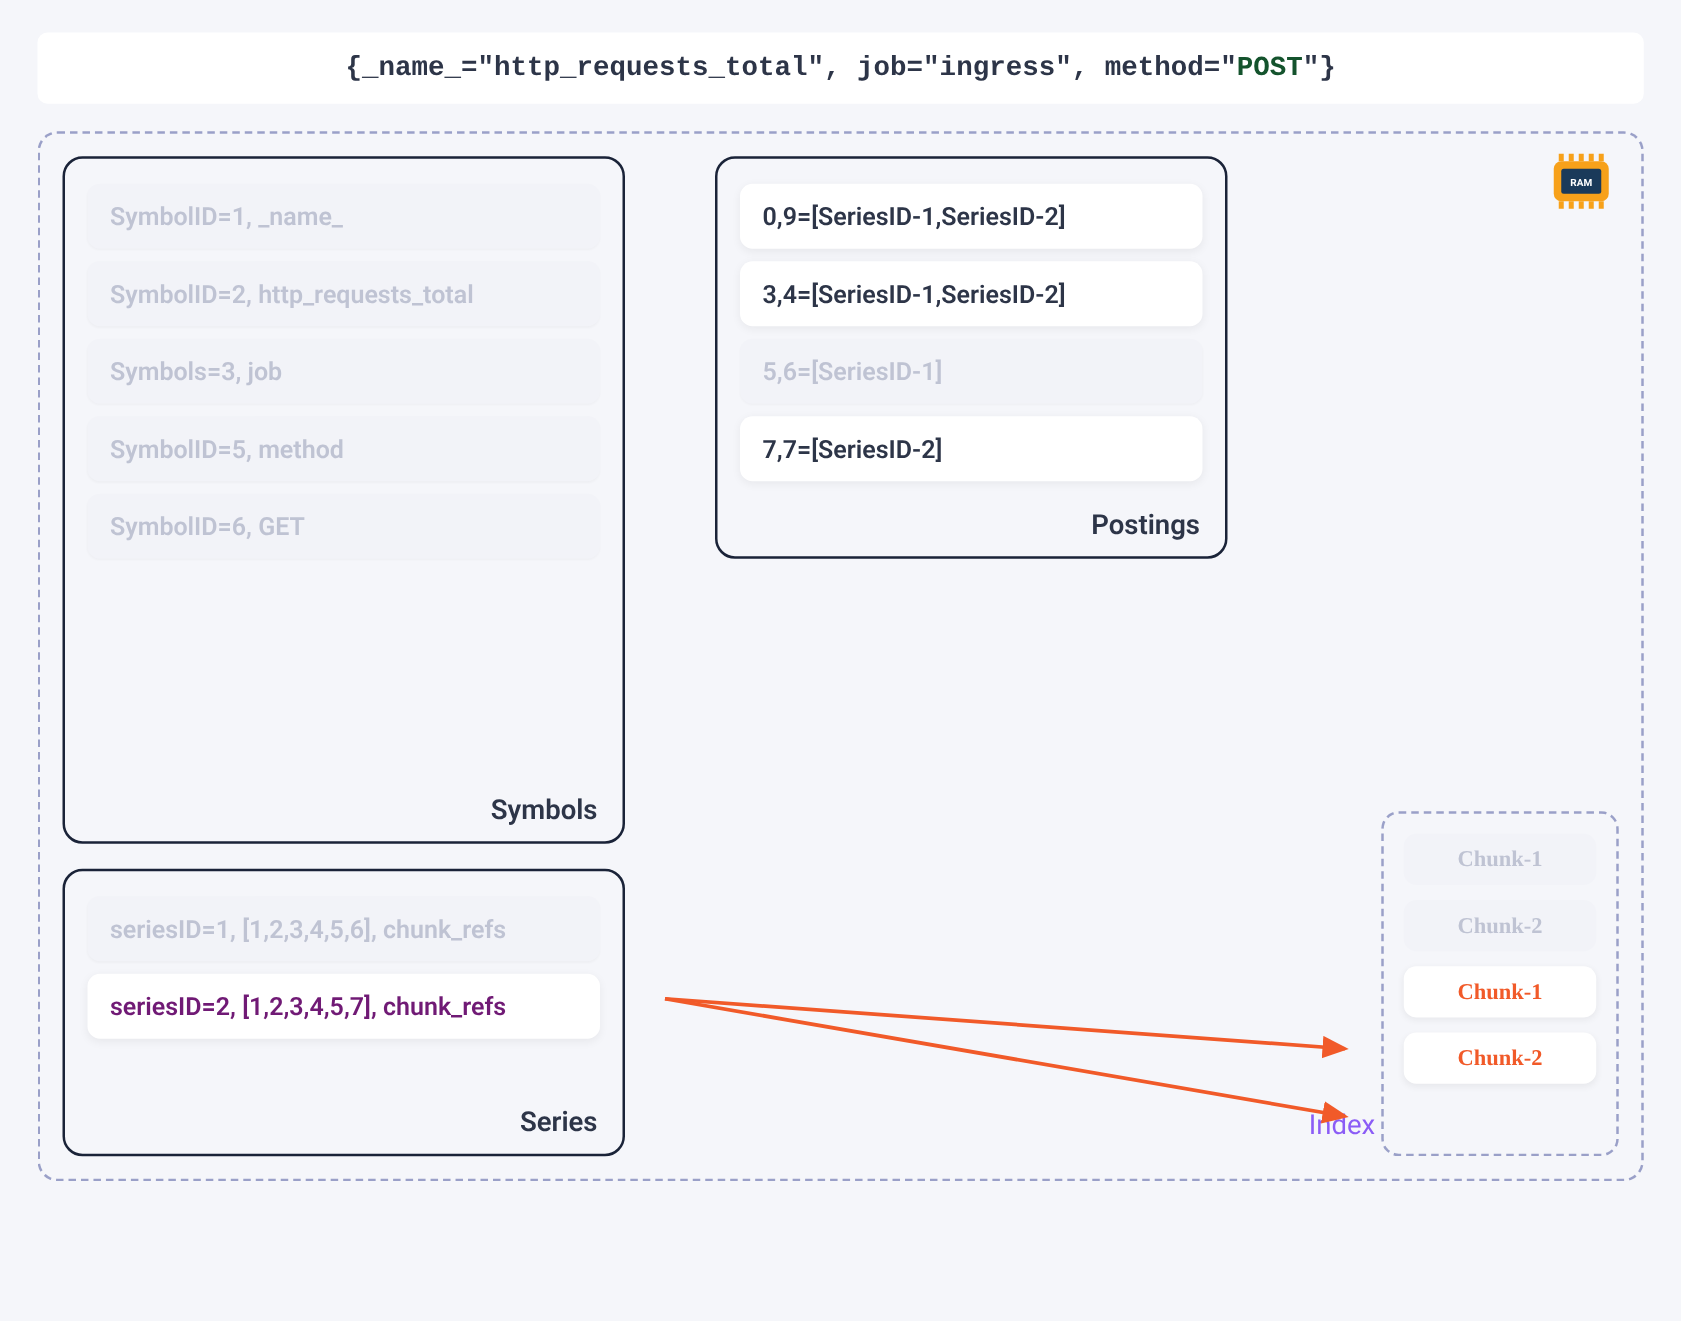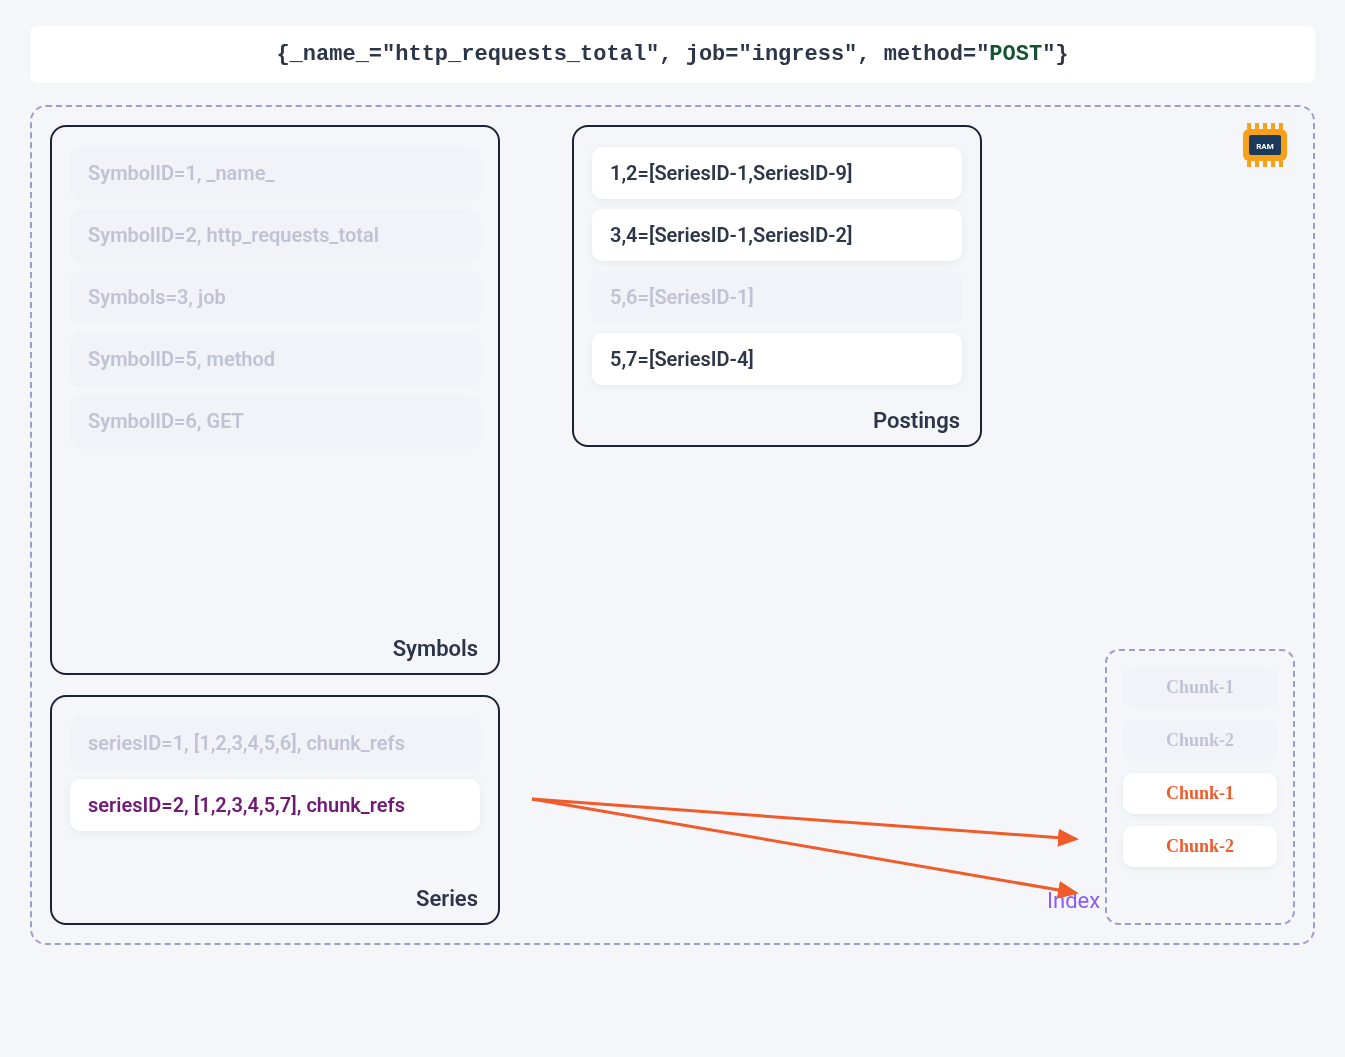--- a/index.html
+++ b/index.html
@@ -161,24 +161,24 @@
 
     <div class="panel series-panel">
       <div class="row">seriesID=1, [1,2,3,4,5,6], chunk_refs</div>
       <div class="row orange">seriesID=2, [1,2,3,4,5,7], chunk_refs</div>
       <div class="panel-label">Series</div>
     </div>
   </div>
 
   <div class="right-col">
     <div class="panel postings-panel">
-      <div class="row active">1,2=[SeriesID-1,SeriesID-9]</div>
+      <div class="row active">0,9=[SeriesID-1,SeriesID-2]</div>
       <div class="row active">3,4=[SeriesID-1,SeriesID-2]</div>
       <div class="row">5,6=[SeriesID-1]</div>
-      <div class="row active">5,7=[SeriesID-4]</div>
+      <div class="row active">7,7=[SeriesID-2]</div>
       <div class="panel-label">Postings</div>
     </div>
   </div>
 
   <div class="index-panel">
     <div class="chunk dim">Chunk-1</div>
     <div class="chunk dim">Chunk-2</div>
     <div class="chunk on">Chunk-1</div>
     <div class="chunk on">Chunk-2</div>
     <div class="index-label">Index</div>

